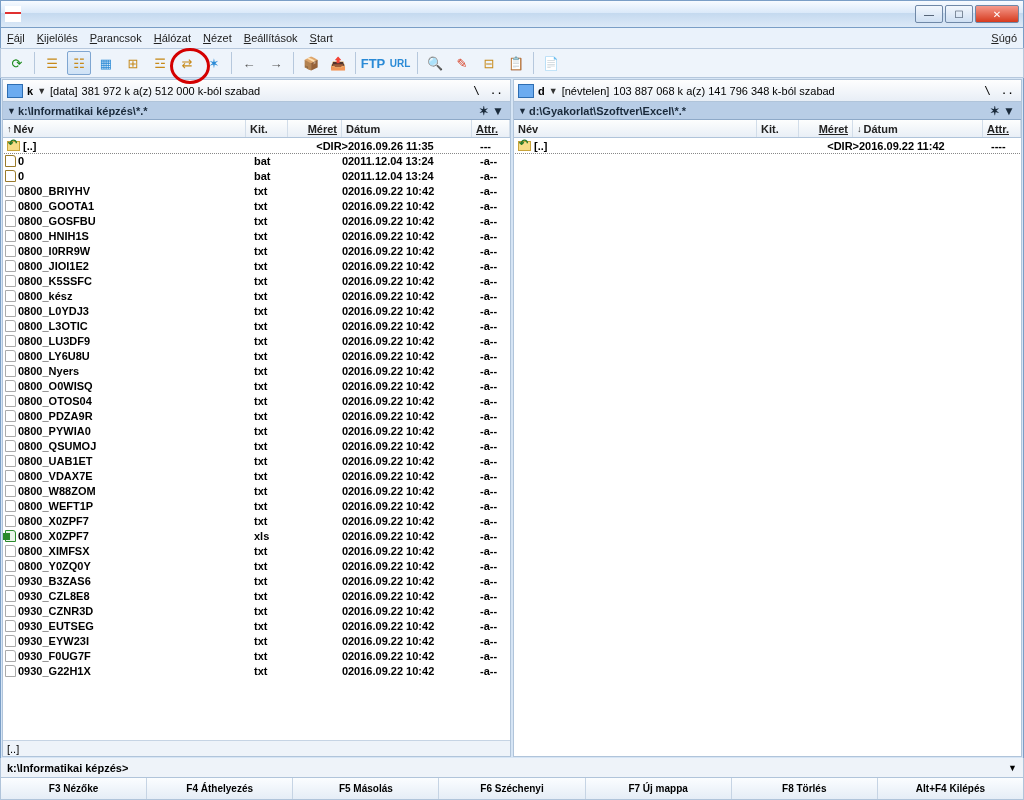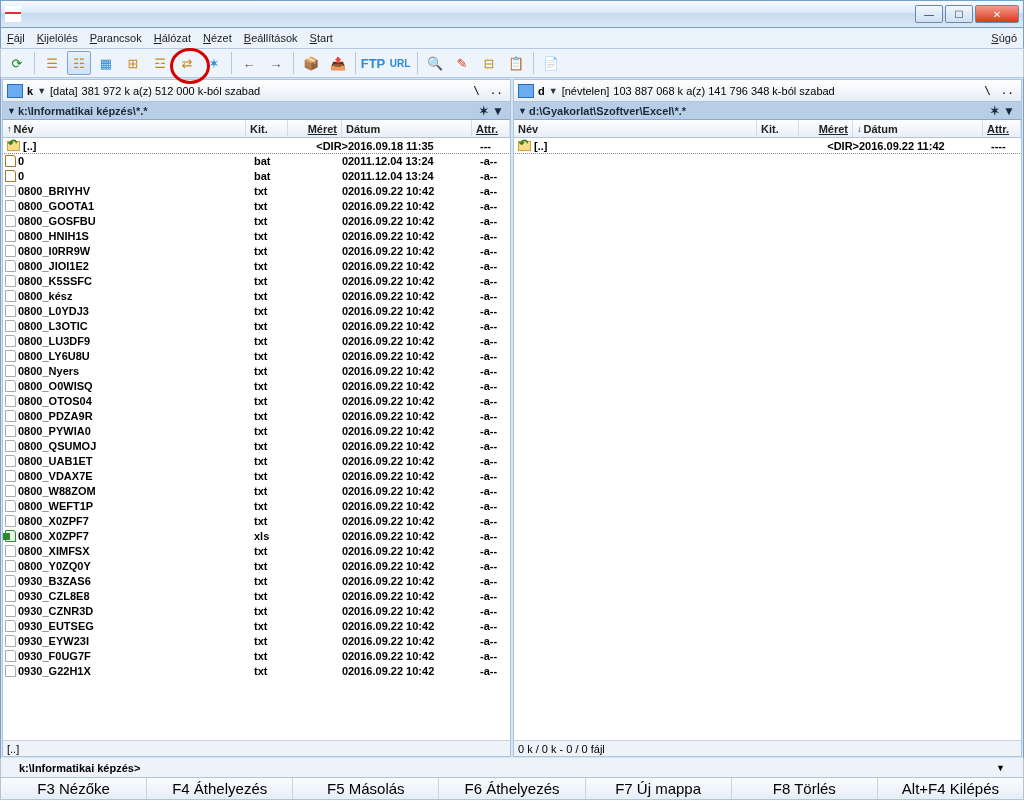--- a/index.html
+++ b/index.html
@@ -74,26 +74,26 @@
   .ic-file { background:#fff; border:1px solid #aaa; border-top-right-radius:3px; width:11px;height:12px; position:relative;}
   .ic-file.bat { border-color:#9a7a2a; }
   .ic-file.xls { background:#e9f6e9; border-color:#2a8a2a;}
   .ic-file.xls::before{content:"";position:absolute;left:-3px;top:2px;width:7px;height:7px;background:#2a8a2a;}
   .c-nev { flex:1; font-weight:bold; white-space:nowrap; overflow:hidden;}
   .c-kit { width:42px; font-weight:bold;}
   .c-meret { width:52px; text-align:right; font-weight:bold;}
   .c-datum { width:132px; font-weight:bold;}
   .c-attr { width:30px; font-weight:bold;}
   .panel-status { height:16px; background:#eef3f9; border-top:1px solid #c6d4e4; padding:0 4px; font-size:11px; display:flex;align-items:center;}
-  .cmdline { height:20px; background:#eef3f9; border:1px solid #b0c4da; border-top:none; display:flex;align-items:center; padding:0 18px;}
+  .cmdline { height:20px; background:#eef3f9; border:1px solid #b0c4da; border-top:none; display:flex;align-items:center; padding:0 6px;}
   .cmdline .prompt { font-weight:bold; }
   .cmdline input { flex:1; border:none; background:transparent; outline:none; margin-left:4px; font-family:inherit; font-size:11px;}
   .cmdline .dd2 { font-size:9px;}
   .fkeys { height:22px; display:flex; border:1px solid #b0c4da; border-top:none;}
-  .fkey { flex:1; background:linear-gradient(#fbfdff,#e5edf6); border-right:1px solid #c6d4e4; display:flex;align-items:center;justify-content:center;font-weight:normal;font-size:15px;}
+  .fkey { flex:1; background:linear-gradient(#fbfdff,#e5edf6); border-right:1px solid #c6d4e4; display:flex;align-items:center;justify-content:center;font-weight:bold;font-size:10px;}
   .fkey:last-child{border-right:none;text-align:right;}
   .tbtn.active { border:1px solid #7fa6d1; background:linear-gradient(#e8f1fb,#cfe2f6); }
   ::-webkit-scrollbar { width:16px; }
   ::-webkit-scrollbar-track { background:#eef3f9;}
   ::-webkit-scrollbar-thumb { background:linear-gradient(#dce8f5,#bcd1e8); border:1px solid #9db6d1; border-radius:2px;}
   ::-webkit-scrollbar-button { height:16px; background:#e5edf6; border:1px solid #b0c4da;}
 </style>
 </head>
 <body>
 
@@ -172,21 +172,21 @@
       <div class="col meret">Méret</div>
       <div class="col datum">Dátum</div>
       <div class="col attr">Attr.</div>
     </div>
     <div class="filelist" id="left-list">
         <div class="row sel">
           <span class="ic ic-up"></span>
           <span class="c-nev">[..]</span>
           <span class="c-kit"></span>
           <span class="c-meret">&lt;DIR&gt;</span>
-          <span class="c-datum"> 2016.09.18 11:35</span>
+          <span class="c-datum"> 2016.09.26 11:35</span>
           <span class="c-attr">---</span>
         </div>
         <div class="row">
           <span class="ic ic-file bat"></span>
           <span class="c-nev">0</span>
           <span class="c-kit">bat</span>
           <span class="c-meret">0</span>
           <span class="c-datum"> 2011.12.04 13:24</span>
           <span class="c-attr">-a--</span>
         </div>
@@ -495,32 +495,31 @@
     <div class="filelist" id="right-list">
         <div class="row sel">
           <span class="ic ic-up"></span>
           <span class="c-nev">[..]</span>
           <span class="c-kit"></span>
           <span class="c-meret">&lt;DIR&gt;</span>
           <span class="c-datum"> 2016.09.22 11:42</span>
           <span class="c-attr">----</span>
         </div>
       </div>
-    <div class="panel-status">0 k / 0 k - 0 / 0 fájl</div>
   </div>
 
 </div>
 
 <div class="cmdline">
   <span class="prompt">k:\Informatikai képzés&gt;</span>
   <input type="text" style="">
   <span class="dd2">▼</span>
 </div>
 
 <div class="fkeys" id="fkeys">
     <div class="fkey">F3 Nézőke</div>
     <div class="fkey">F4 Áthelyezés</div>
     <div class="fkey">F5 Másolás</div>
-    <div class="fkey">F6 Áthelyezés</div>
+    <div class="fkey">F6 Széchenyi</div>
     <div class="fkey">F7 Új mappa</div>
     <div class="fkey">F8 Törlés</div>
     <div class="fkey">Alt+F4 Kilépés</div>
   </div>
 
 </body></html>

